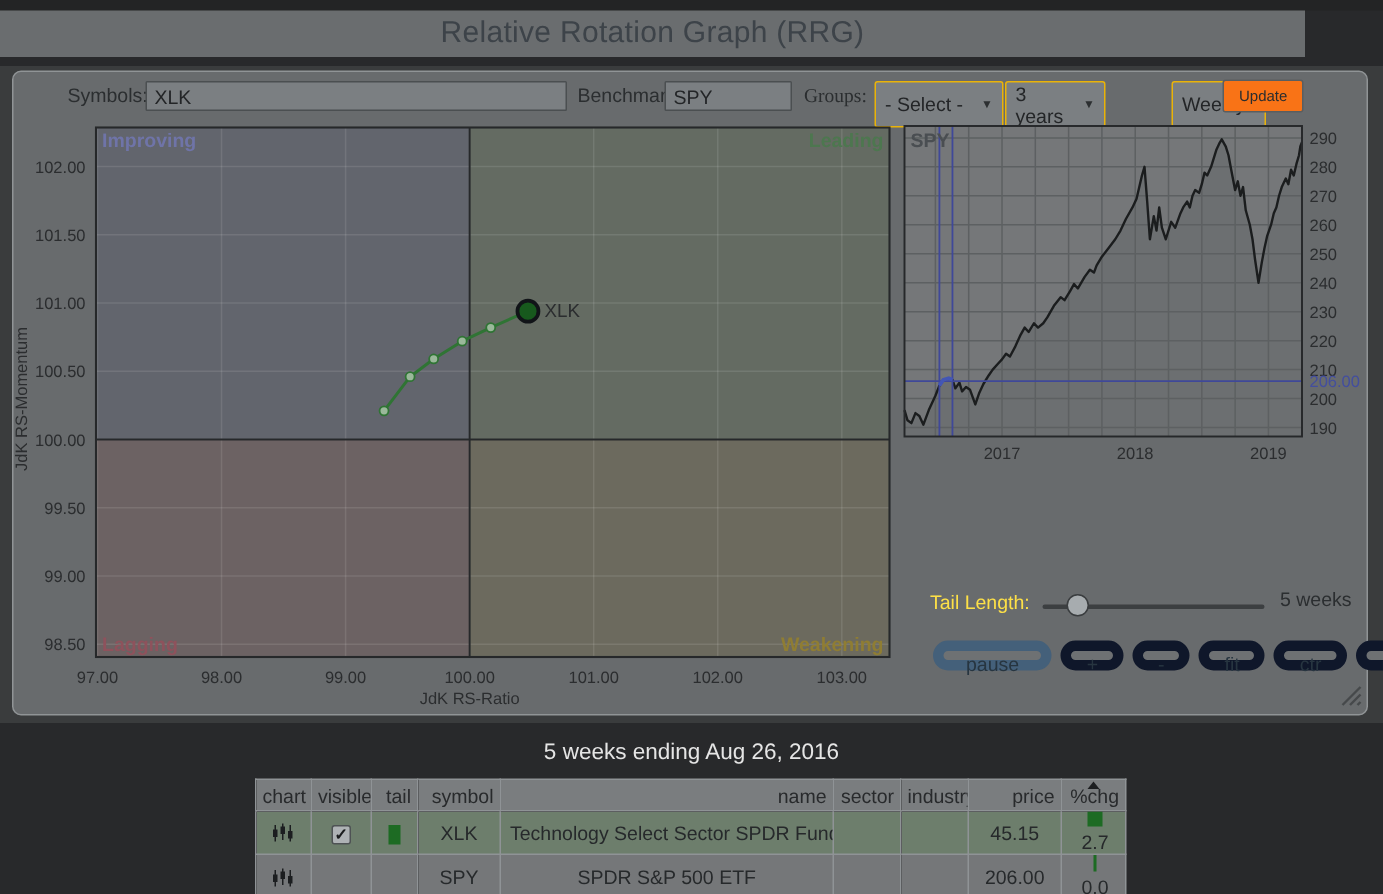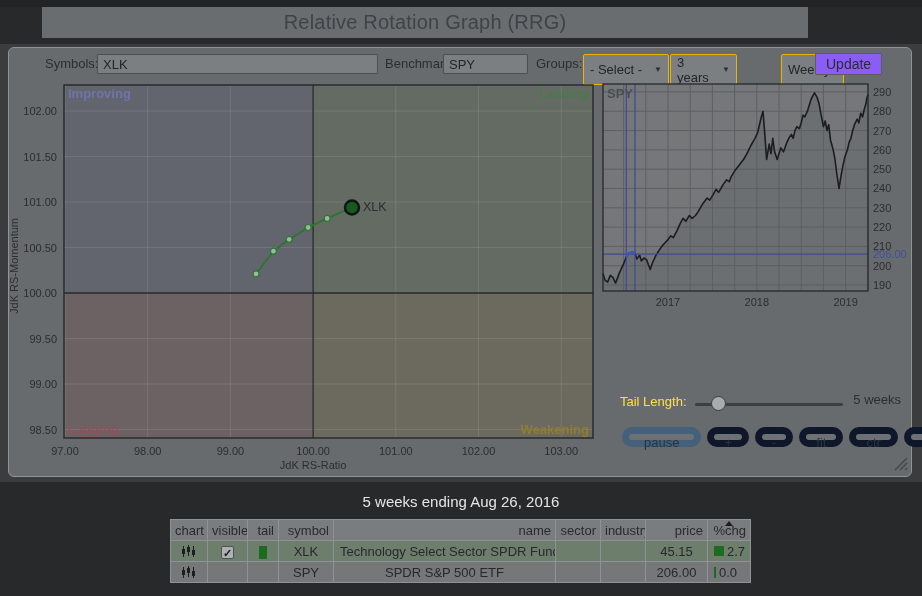--- a/index.html
+++ b/index.html
@@ -1,37 +1,37 @@
 <!DOCTYPE html>
 <html><head>
 <meta charset="utf-8">
 <style>
   html,body{margin:0;padding:0;background:#28292b;}
   *{box-sizing:border-box;}
   body{font-family:"Liberation Sans",sans-serif;-webkit-font-smoothing:antialiased;}
   .stage{position:relative;width:922px;height:596px;overflow:hidden;background:#28292b;}
 
   .topstrip{position:absolute;left:0;top:0;width:922px;height:7px;background:#232425;}
-  .titlebar{position:absolute;left:0;top:7px;width:766px;height:31px;background:#6a6d6f;margin-left:42px;}
+  .titlebar{position:absolute;left:0;top:7px;width:870px;height:31px;background:#6a6d6f;}
   .titlebar h1{margin:0;font-size:20px;font-weight:400;color:#3d4349;text-align:center;line-height:31px;letter-spacing:.2px;}
   .midband{position:absolute;left:0;top:44px;width:922px;height:438px;background:#3a3c3d;}
 
   .panel{position:absolute;left:8px;top:47px;width:904px;height:430px;background:#686b6d;
          border:1px solid #909496;border-radius:6px;}
 
   
   .tb-label{position:absolute;top:6px;height:20px;line-height:20px;font-size:13px;color:#2b2e30;}
   .tb-input{position:absolute;top:6px;height:20px;background:#7b7f82;border:1px solid #4b4f51;
             color:#232527;font-size:13px;font-family:"Liberation Sans",sans-serif;padding:0 5px;border-radius:1px;}
   .tb-select{position:absolute;top:6px;height:31px;background:#7b7f82;border:1px solid #eab308;
              border-radius:2px;font-size:13px;color:#232527;display:flex;align-items:center;
              padding:0 6px;cursor:default;}
   .tb-select .arrow{margin-left:auto;font-size:8px;color:#2c2f31;padding-left:8px;}
-  .update-btn{position:absolute;top:5px;height:22px;background:#8b5cf6;border:1px solid #5a5e60;
-              border-radius:2px;font-size:14px;color:#2a2d2f;font-family:"Liberation Sans",sans-serif;
+  .update-btn{position:absolute;top:5px;height:22px;background:#f97316;border:1px solid #5a5e60;
+              border-radius:2px;font-size:10px;color:#2a2d2f;font-family:"Liberation Sans",sans-serif;
               padding:0 10px;}
 
   .chart-svg{position:absolute;}
   .tail-label{position:absolute;left:611px;top:346px;font-size:13px;color:#fde047;}
   .tail-value{position:absolute;left:830px;top:344px;width:62px;text-align:right;font-size:13px;color:#2b2e30;}
   .slider{position:absolute;left:686px;top:348px;width:148px;height:16px;}
   .slider .track{position:absolute;left:0;top:7px;width:148px;height:3px;background:#3c3f41;border-radius:2px;}
   .slider .thumb{position:absolute;left:16px;top:0;width:15px;height:15px;border-radius:50%;
                  background:#a7acaf;border:1px solid #3a3d3f;}
 
@@ -54,42 +54,42 @@
   tr.hl td{background:#6d7e6c;}
   td.cell-symbol,td.cell-price{text-align:right;padding-right:8px;}
   td.cell-name{text-align:center;}
   td.cell-name.left{text-align:left;padding-left:6px;}
   .sort-tri{position:absolute;top:1px;left:50%;margin-left:-4px;width:0;height:0;
             border-left:4px solid transparent;border-right:4px solid transparent;
             border-bottom:5px solid #1c1e20;}
   .checkbox{display:inline-block;width:13px;height:13px;background:#aeb2b5;border:1px solid #4e5254;
             border-radius:2px;line-height:12px;font-size:11px;font-weight:bold;color:#1a1c1e;text-align:center;vertical-align:middle;}
   .swatch{display:inline-block;width:8px;height:13px;vertical-align:middle;}
-  .chg-wrap{display:flex;align-items:center;gap:3px;padding-left:2px;}
+  .chg-wrap{display:flex;align-items:center;gap:3px;padding-left:2px;flex-direction:column;}
   .chg-bar-block{width:10px;height:10px;}
   .chg-bar-line{width:2px;height:11px;}
   .chart-ic{display:inline-block;vertical-align:middle;}
 </style>
 </head>
 <body>
 
 <div class="stage">
   <div class="topstrip"></div>
   <div class="titlebar">
     <h1>Relative Rotation Graph (RRG)</h1>
   </div>
   <div class="midband"></div>
 
   <div class="panel">
 
     <span class="tb-label" style="left:36px;">Symbols:</span>
     <input class="tb-input" style="left: 88px; width: 281px;" type="text" value="XLK">
     <span class="tb-label" style="left:376px;">Benchmark:</span>
     <input class="tb-input" style="left: 434px; width: 85px;" type="text" value="SPY">
-    <span class="tb-label" style="left:527px;">Groups:</span>
+    <span class="tb-label" style="left:527px;font-family:Liberation Serif, serif;">Groups:</span>
     <div class="tb-select" style="left:574px;width:86px;">
       <span>- Select -</span>
       <span class="arrow">▼</span>
     </div>
     <div class="tb-select" style="left:661px;width:67px;">
       <span>3 years</span>
       <span class="arrow">▼</span>
     </div>
     <div class="tb-select" style="left:772px;width:63px;">
       <span>Weekly</span>

